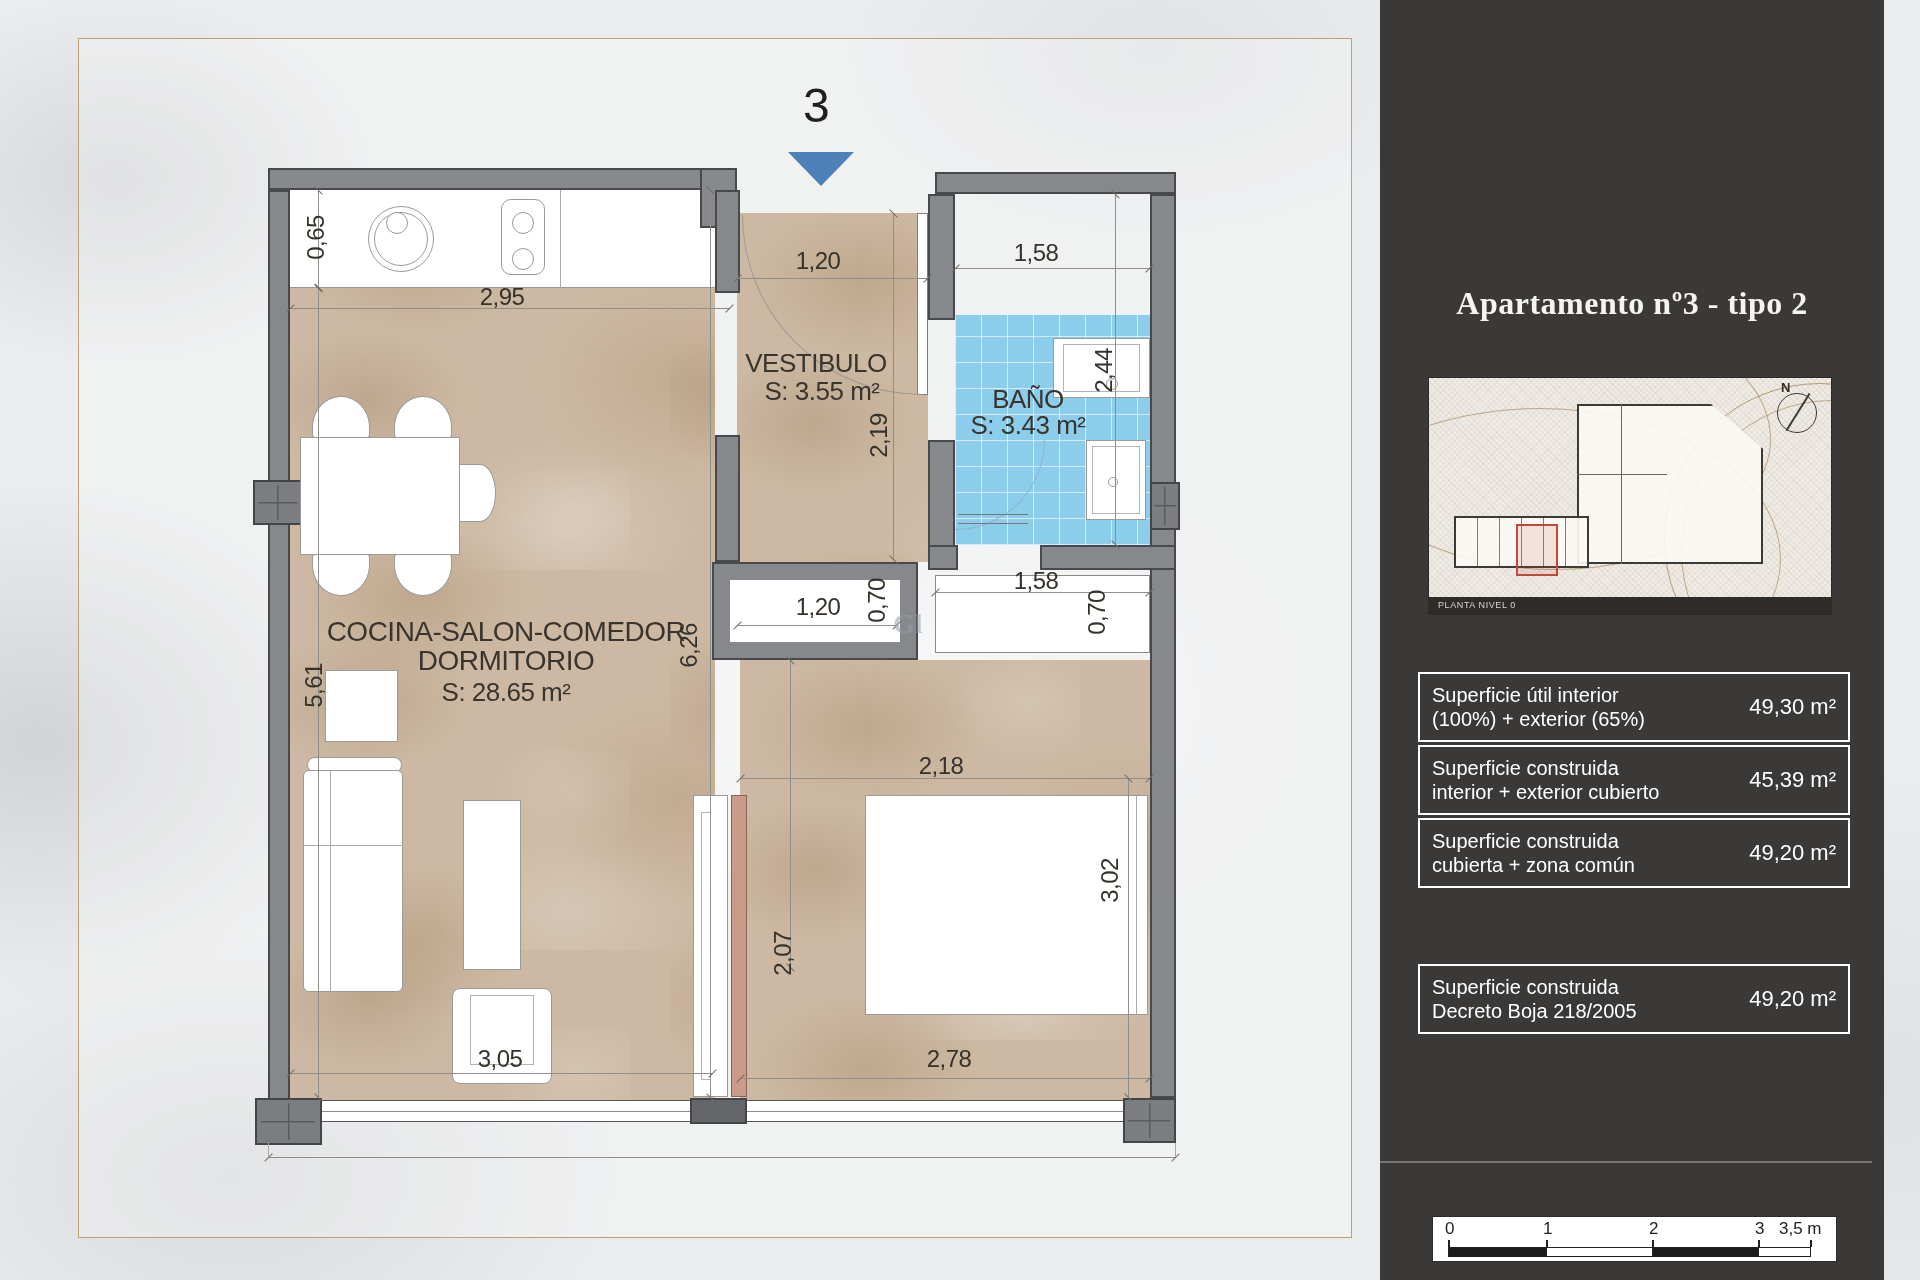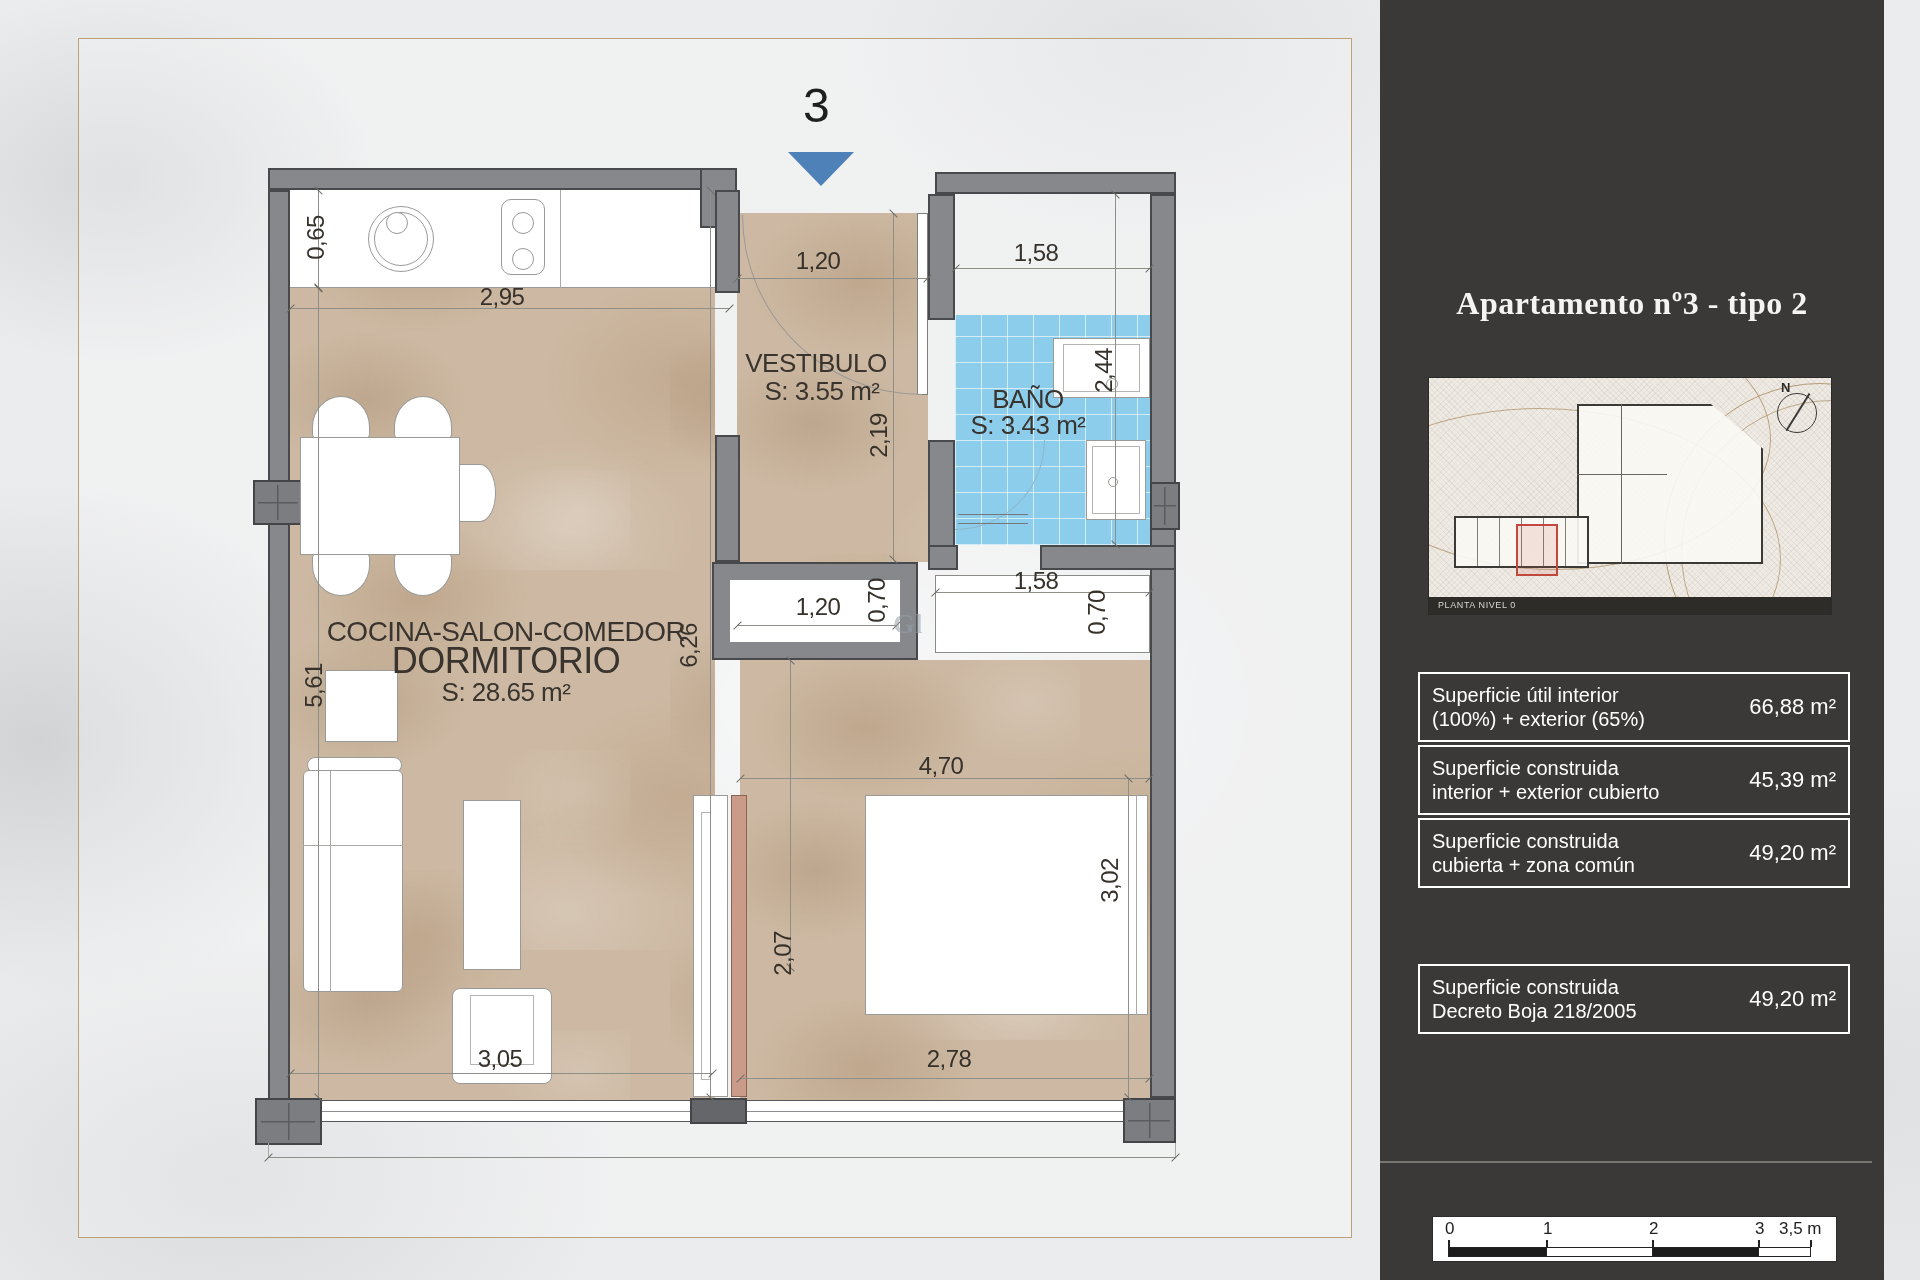--- a/index.html
+++ b/index.html
@@ -177,32 +177,32 @@
     <span class="dim" style="left:778px;top:248px;">1,20</span>
     <span class="dim" style="left:996px;top:240px;">1,58</span>
     <span class="dim v" style="left:1063px;top:358px;">2,44</span>
     <span class="dim v" style="left:838px;top:423px;">2,19</span>
     <span class="dim v" style="left:273px;top:673px;">5,61</span>
     <span class="dim v" style="left:648px;top:633px;">6,26</span>
     <span class="dim" style="left:778px;top:594px;">1,20</span>
     <span class="dim v" style="left:836px;top:588px;">0,70</span>
     <span class="dim" style="left:996px;top:568px;">1,58</span>
     <span class="dim v" style="left:1056px;top:600px;">0,70</span>
-    <span class="dim" style="left:901px;top:753px;">4,70</span>
+    <span class="dim" style="left:901px;top:753px;">2,18</span>
     <span class="dim v" style="left:1069px;top:868px;">3,02</span>
     <span class="dim v" style="left:742px;top:941px;">2,07</span>
     <span class="dim" style="left:460px;top:1046px;">3,05</span>
     <span class="dim" style="left:909px;top:1046px;">2,78</span>
 
     <span class="rlabel" style="left:706px;top:350px;width:220px;">VESTIBULO</span>
     <span class="rlabel" style="left:712px;top:378px;width:220px;">S: 3.55 m²</span>
     <span class="rlabel" style="left:928px;top:386px;width:200px;">BAÑO</span>
     <span class="rlabel" style="left:928px;top:412px;width:200px;">S: 3.43 m²</span>
     <span class="rlabel" style="left:296px;top:619px;width:420px;font-size:28px;">COCINA-SALON-COMEDOR</span>
-    <span class="rlabel" style="left:296px;top:648px;width:420px;font-size:36px;">DORMITORIO</span>
+    <span class="rlabel" style="left:296px;top:648px;width:420px;font-size:28px;">DORMITORIO</span>
     <span class="rlabel" style="left:296px;top:679px;width:420px;">S: 28.65 m²</span>
 
     <span class="unitnum" style="left:803px;top:78px;">3</span>
     <div class="arrow-down" style="left:788px;top:152px;"></div>
     <span class="watermark" style="left:893px;top:608px;">Gl</span>
   </div>
 
   <aside class="sidebar">
     <div class="sb-title" style="top:285px;font-family:Liberation Serif, serif;">Apartamento nº3 - tipo 2</div>
 
@@ -217,21 +217,21 @@
       <div class="bldg" style="left:25px;top:138px;width:135px;height:52px;background-image:repeating-linear-gradient(90deg, transparent 0 21px, rgba(60,58,54,.65) 21px 22px);"></div>
       <div class="redunit" style="left:87px;top:146px;width:42px;height:52px;"></div>
       <div class="north" style="left:348px;top:15px;width:40px;height:40px;"></div>
       <span class="north-n" style="left:352px;top:2px;">N</span>
       <div class="map-caption">PLANTA NIVEL 0</div>
     </div>
 
     <div class="srow" style="top:672px;">
       <div class="lbl"><span>Superficie útil interior</span><br>
         <span>(100%) + exterior (65%)</span></div>
-      <div class="val">66,88 m²</div>
+      <div class="val">49,30 m²</div>
     </div>
     <div class="srow" style="top:745px;">
       <div class="lbl"><span>Superficie construida</span><br>
         <span>interior + exterior cubierto</span></div>
       <div class="val">45,39 m²</div>
     </div>
     <div class="srow" style="top:818px;">
       <div class="lbl"><span>Superficie construida</span><br>
         <span>cubierta + zona común</span></div>
       <div class="val">49,20 m²</div>

